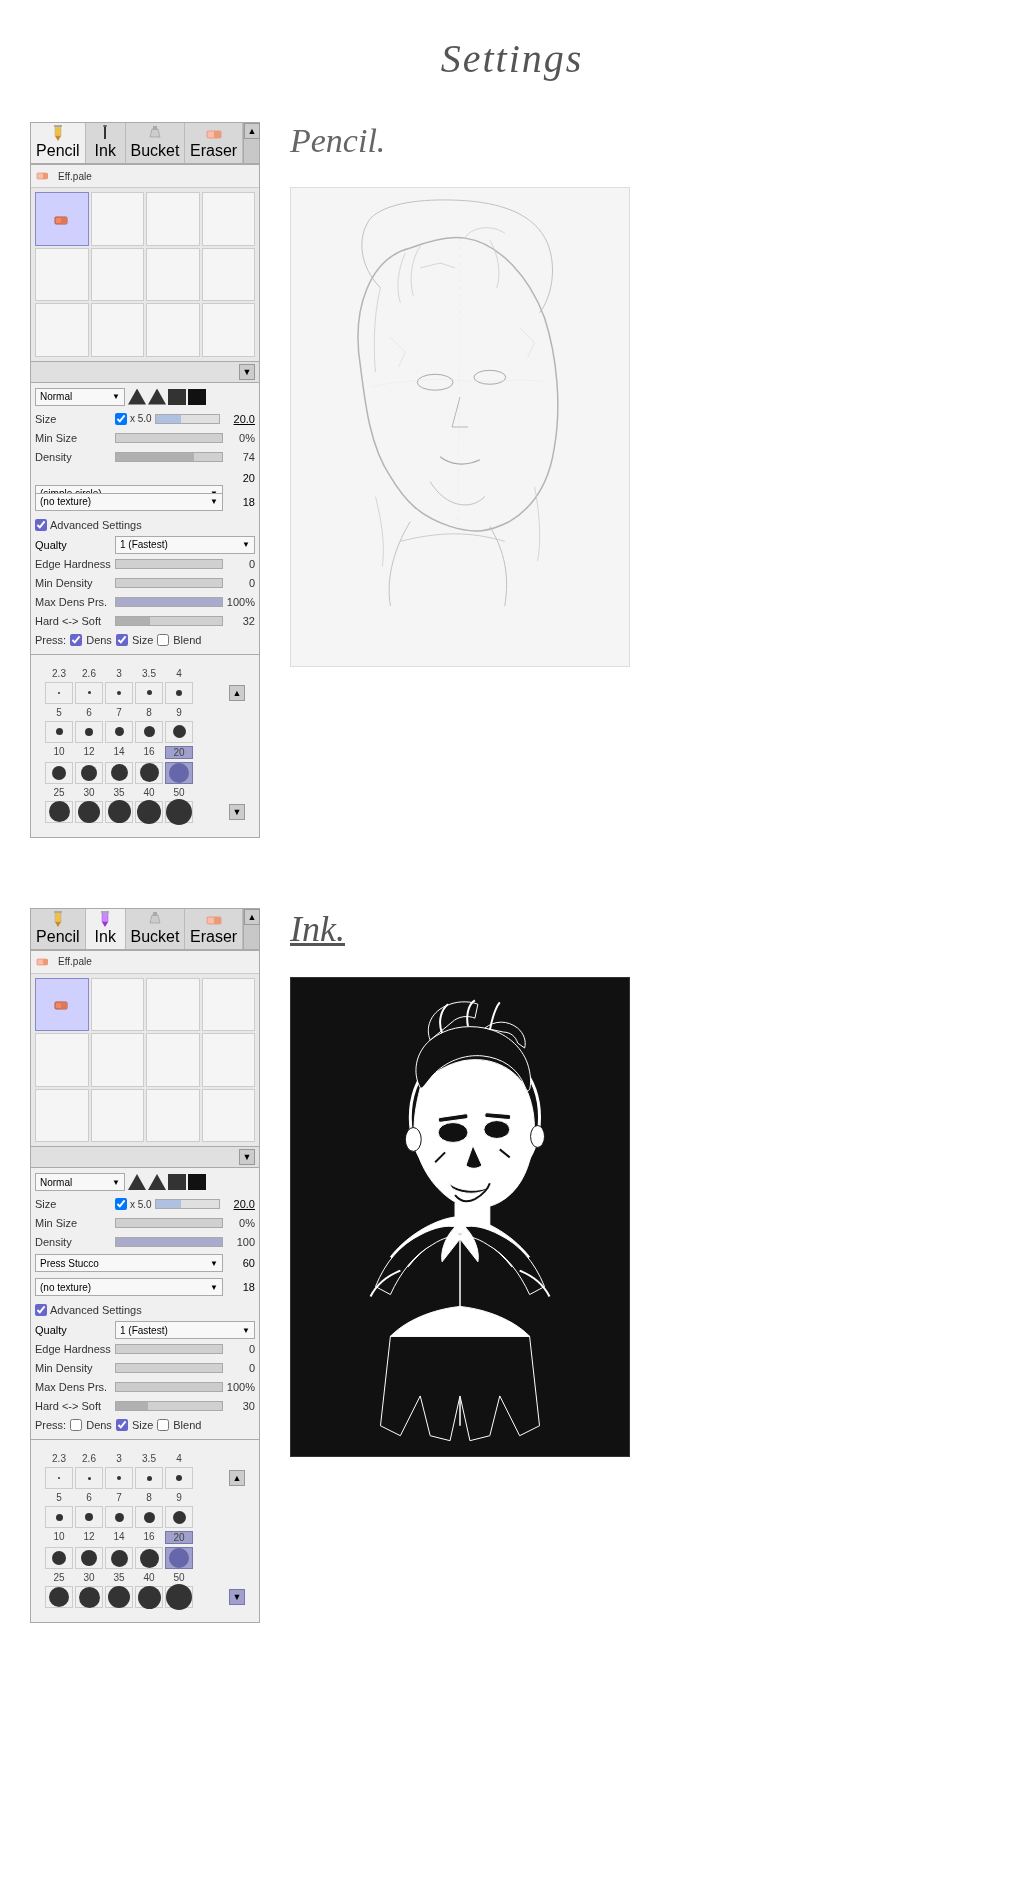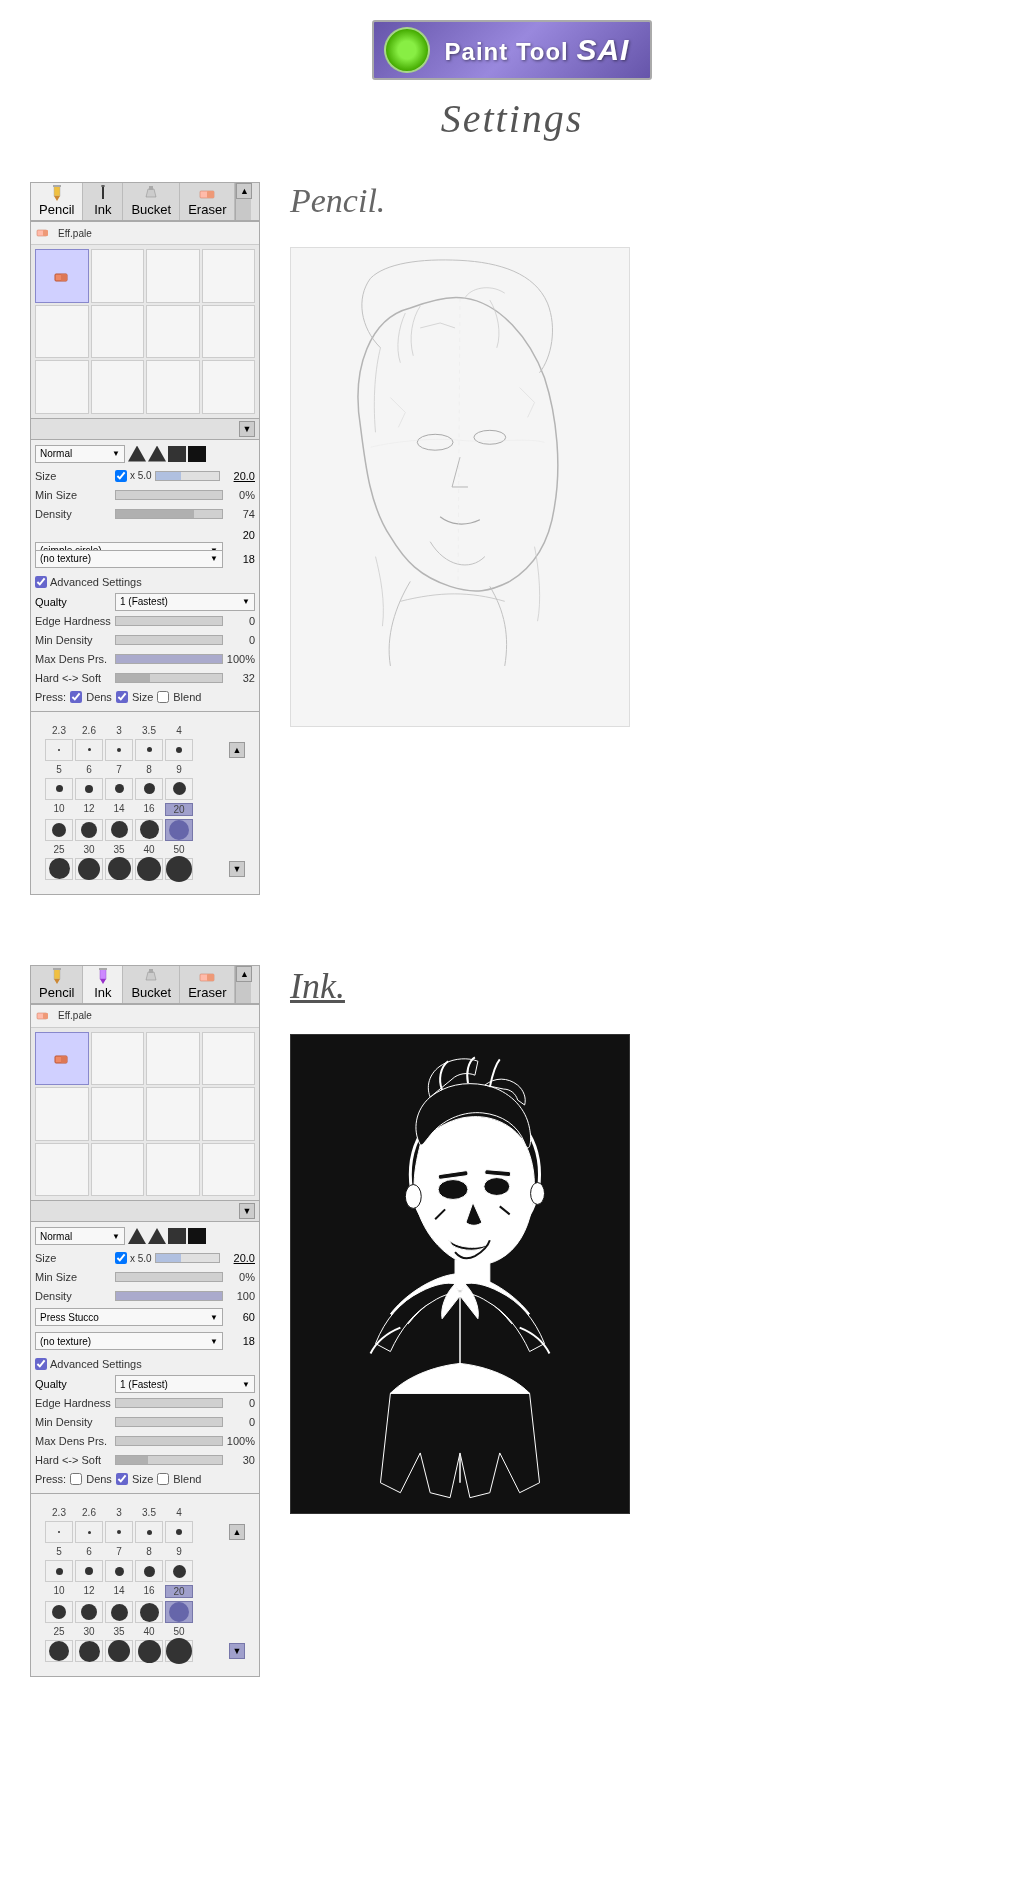--- a/index.html
+++ b/index.html
@@ -351,21 +351,21 @@
 
     
     .tabs-header {
       display: flex;
       align-items: stretch;
       background: #e0e0e0;
       border-bottom: 2px solid #aaa;
     }
     .tab-item {
       padding: 3px 8px;
-      font-size: 13px;
+      font-size: 16px;
       border-right: 1px solid #bbb;
       display: flex;
       flex-direction: column;
       align-items: center;
       min-width: 40px;
       cursor: pointer;
       background: #d8d8d8;
     }
     .tab-item.active-tab {
       background: #f0f0f0;
@@ -413,25 +413,20 @@
       color: #555;
       font-style: italic;
       text-decoration: underline;
       margin-bottom: 15px;
     }
   </style>
 </head>
 <body>
 
 <div class="header-area">
-  <div class="logo-box">
-    <span class="logo-text">
-      Paint Tool <span>SAI</span>
-    </span>
-  </div>
   <div class="settings-title">Settings</div>
 </div>
 
 <div class="section">
 
   <div class="panel-wrapper">
     <div class="tool-panel">
 
       <div class="tabs-header">
         <div class="tab-item active-tab">

